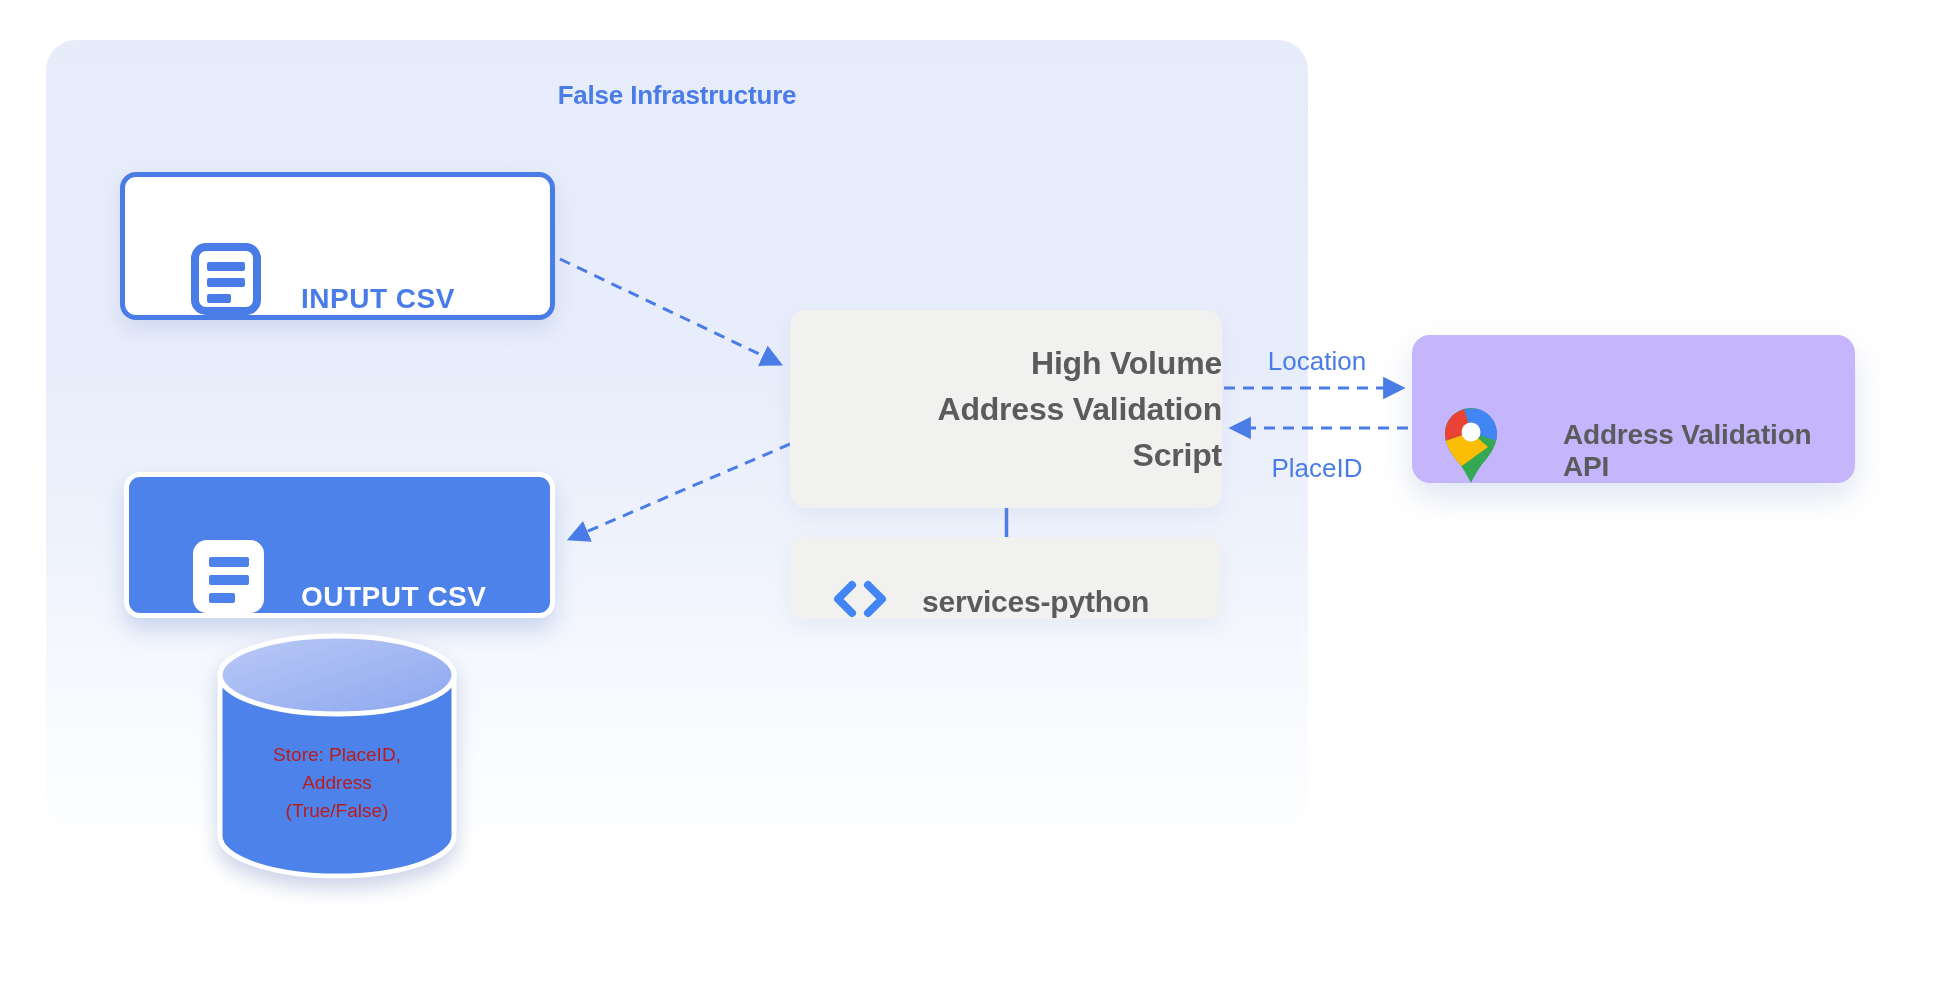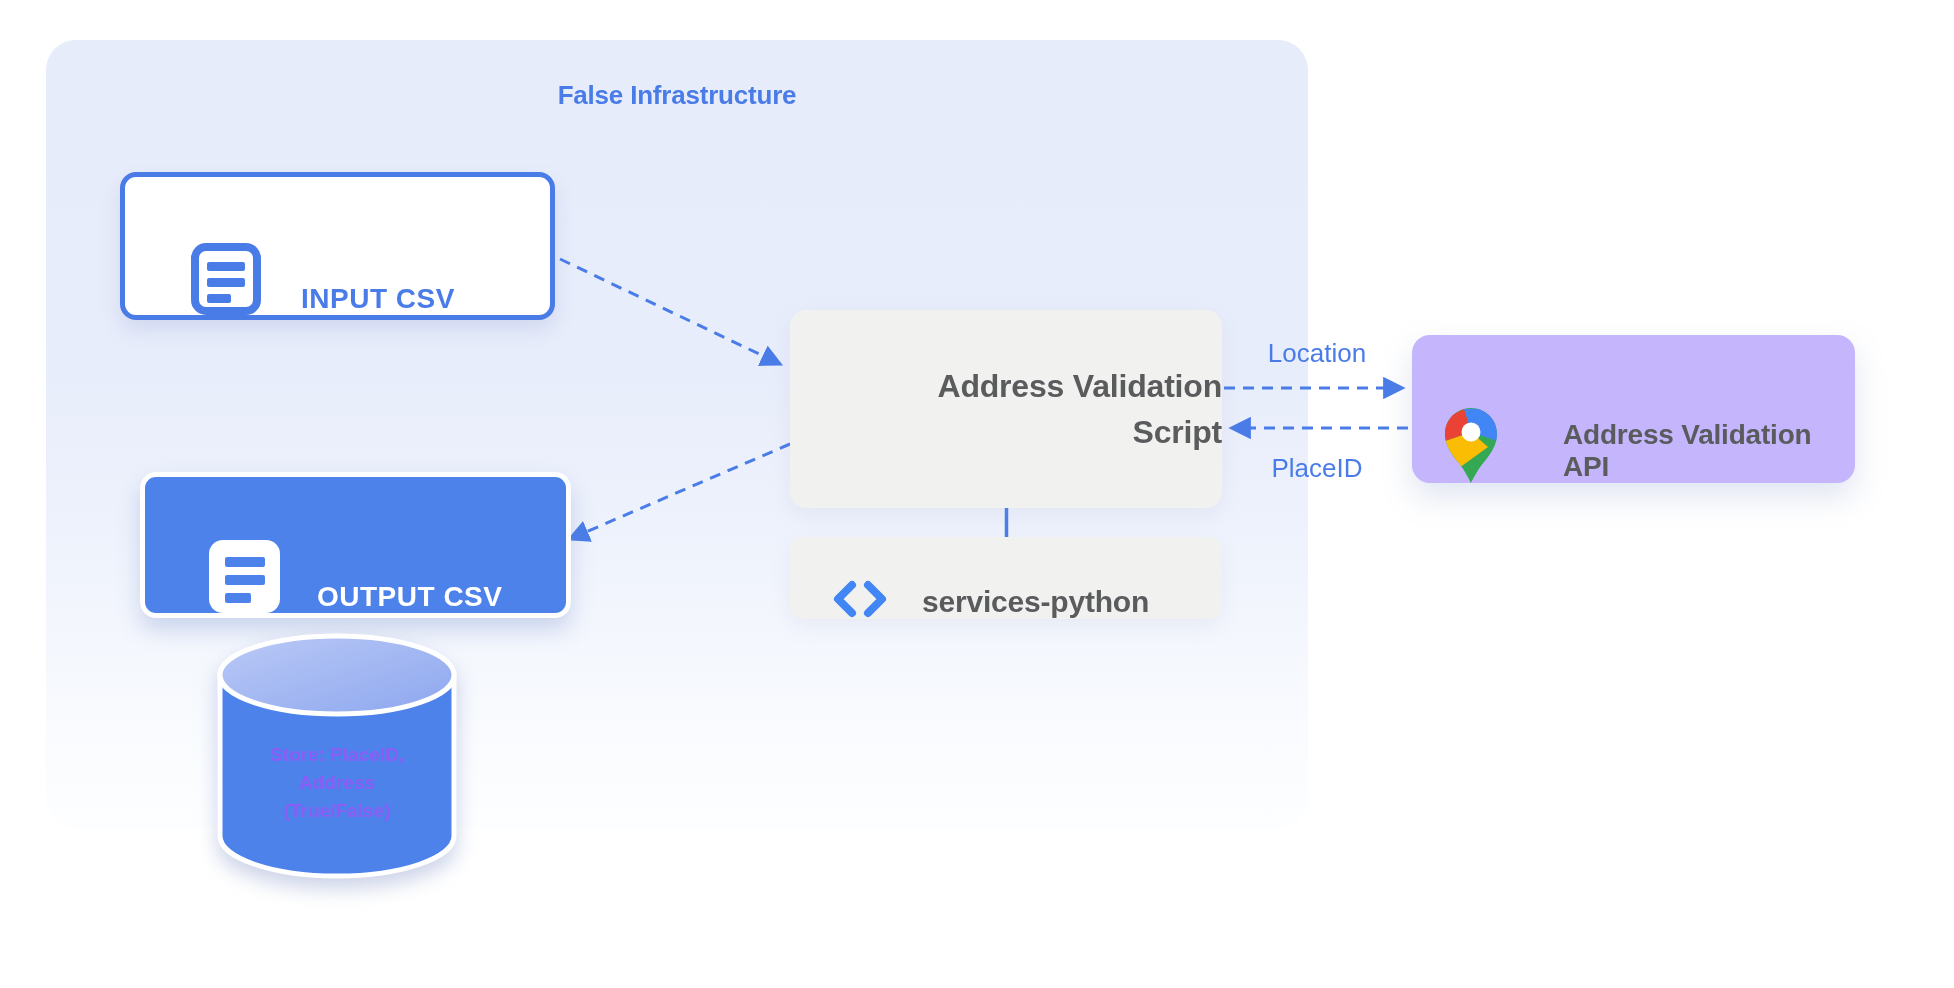--- a/index.html
+++ b/index.html
@@ -13,46 +13,46 @@
 
   .arrows{position:absolute;left:0;top:0;width:1954px;height:988px;pointer-events:none;}
 
   .node{position:absolute;box-sizing:border-box;display:flex;align-items:flex-end;}
 
   .input-box{left:120px;top:172px;width:435px;height:148px;background:#ffffff;
     border:5px solid #4a7ce8;border-radius:16px;box-shadow:0 10px 20px rgba(120,140,200,.20);}
   .input-box .doc{margin-left:66px;flex:0 0 auto;}
   .input-box .lbl{margin-left:40px;color:#4a7ce8;font-size:28px;font-weight:700;letter-spacing:0.5px;}
 
-  .output-box{left:140px;top:472px;width:431px;height:146px;background:#4d82ea;
+  .output-box{left:124px;top:472px;width:431px;height:146px;background:#4d82ea;
     border:5px solid #ffffff;border-radius:16px;box-shadow:0 12px 22px rgba(110,135,200,.30);}
   .output-box .doc{margin-left:64px;flex:0 0 auto;}
   .output-box .lbl{margin-left:37px;color:#ffffff;font-size:28px;font-weight:700;letter-spacing:0.5px;}
 
   .cyl-svg{position:absolute;left:215px;top:632px;filter:drop-shadow(0 10px 10px rgba(110,130,190,.35));}
   .cyl-text{position:absolute;left:240px;top:741px;width:194px;text-align:center;
-    color:#8b5cf6;font-size:19px;font-weight:700;line-height:28px;}
+    color:#b91c1c;font-size:19px;font-weight:400;line-height:28px;}
 
   .script-box{left:790px;top:310px;width:432px;height:198px;background:#f1f1f0;border-radius:16px;
     box-shadow:0 8px 20px rgba(150,160,190,.12);flex-direction:column;justify-content:center;
     color:#5a5b5d;font-size:32px;font-weight:700;line-height:46px;text-align:center;letter-spacing:-0.2px;}
 
   .lib-box{left:790px;top:537px;width:431px;height:82px;background:#f1f1f0;border-radius:12px;
     box-shadow:0 8px 20px rgba(150,160,190,.12);}
   .lib-box .code{margin-left:42px;flex:0 0 auto;}
   .lib-box .lines{margin-left:34px;color:#5a5b5d;font-size:30px;font-weight:700;line-height:35px;
     text-align:left;letter-spacing:-0.2px;}
 
   .api-box{left:1412px;top:335px;width:443px;height:148px;background:#c4b5fd;border-radius:18px;
     box-shadow:0 14px 30px rgba(130,150,200,.25);gap:44px;}
   .api-box .pin{margin-left:33px;flex:0 0 auto;}
   .api-box .lbl{margin-left:22px;color:#5a5b5d;font-size:28px;font-weight:700;letter-spacing:-0.2px;}
 
   .edge-label{position:absolute;width:154px;text-align:center;color:#4a7ce8;font-size:26px;font-weight:400;}
-  .loc-label{left:1240px;top:338px;}
+  .loc-label{left:1240px;top:346px;}
   .pid-label{left:1240px;top:453px;}
 </style>
 </head>
 <body>
 
 <div class="canvas">
 
   <div class="infra">
     <div class="infra-title">False Infrastructure</div>
   </div>
@@ -100,20 +100,21 @@
     <path d="M5 43 L5 204 C5 226 57.5 244 122 244 C186.5 244 239 226 239 204 L239 43 Z" fill="#4d82ea" stroke="#ffffff" stroke-width="5"></path>
     <ellipse cx="122" cy="43" rx="117" ry="39" fill="url(#cylTop)" stroke="#ffffff" stroke-width="5"></ellipse>
   </svg>
   <div class="cyl-text">
     <div>Store: PlaceID,</div>
     <div>Address</div>
     <div>(True/False)</div>
   </div>
 
   <div class="node script-box">
+    <div>High Volume</div>
     <div>Address Validation</div>
     <div>Script</div>
   </div>
 
   <div class="node lib-box">
     <svg class="code" width="56" height="40" viewBox="0 0 56 40">
       <polyline points="20,6 6,20 20,34" fill="none" stroke="#4285f4" stroke-width="8" stroke-linecap="round" stroke-linejoin="round"></polyline>
       <polyline points="36,6 50,20 36,34" fill="none" stroke="#4285f4" stroke-width="8" stroke-linecap="round" stroke-linejoin="round"></polyline>
     </svg>
     <div class="lines">

